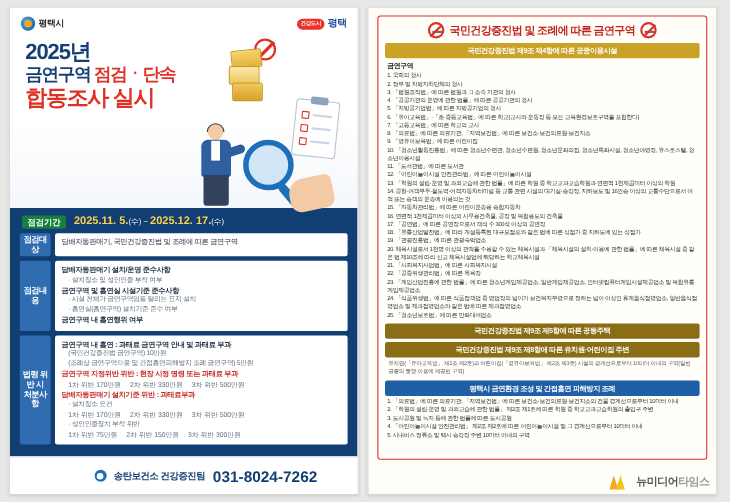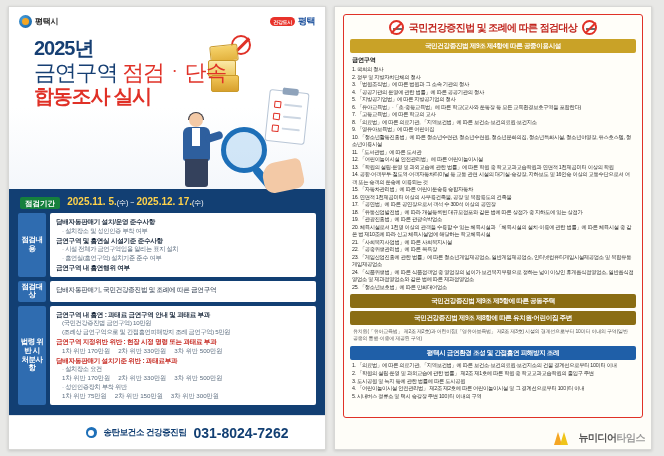--- a/index.html
+++ b/index.html
@@ -38,25 +38,25 @@
     border-radius: 50%; background: #f5a623;
   }
   .city-name { font-size: 8px; color: #222; font-weight: bold; letter-spacing: -0.3px; }
   .brand-badge { display: flex; align-items: center; gap: 3px; }
   .brand-pill {
     background: #e8322a; color: #fff; font-size: 5px; font-weight: bold;
     padding: 1.5px 3px; border-radius: 6px; letter-spacing: -0.3px;
   }
   .brand-text { font-size: 9px; font-weight: bold; color: #1a4f9c; letter-spacing: -0.5px; }
 
-  .title-block { padding: 10px 0 0 14px; position: relative; z-index: 3; margin-left: 11px; }
+  .title-block { padding: 10px 0 0 14px; position: relative; z-index: 3; }
   .t-year {
     font-size: 20px; font-weight: bold; color: #163f73; letter-spacing: -1px; line-height: 1.05;
   }
-  .t-line1 { font-size: 22px; font-weight: normal; letter-spacing: -1.2px; line-height: 1.15; margin-top: 1px; }
+  .t-line1 { font-size: 16px; font-weight: bold; letter-spacing: -1.2px; line-height: 1.15; margin-top: 1px; }
   .t-line1 .blue { color: #163f73; }
   .t-line1 .red { color: #e03127; }
   .t-line2 { font-size: 20px; font-weight: bold; color: #e03127; letter-spacing: -1.2px; line-height: 1.15; }
 
   .art { position: absolute; right: 4px; top: 34px; width: 150px; height: 148px; }
   .cig-stack { position: absolute; left: 36px; top: 4px; width: 34px; height: 58px; }
   .cig-box {
     position: absolute; width: 28px; height: 17px; border-radius: 2px;
     background: linear-gradient(180deg,#f6d36b,#e2b13d); border: 1px solid #c99a2b;
   }
@@ -228,35 +228,35 @@
     </div>
 
     <div class="pl-body">
 
       <div class="date-row">
         <span class="lbl">점검기간</span>
         <span class="big">2025.11. 5.</span><span class="small">(수)</span><span class="small"> ~ </span><span class="big">2025.12. 17.</span><span class="small">(수)</span>
       </div>
 
       <div class="sect">
+        <div class="sect-tab">점검대상</div>
+        <div class="sect-body">
+          <div class="ln">담배자동판매기, 국민건강증진법 및 조례에 따른 금연구역</div>
+        </div>
+      </div>
+
+      <div class="sect">
         <div class="sect-tab">점검내용</div>
         <div class="sect-body">
           <div class="ln b">담배자동판매기 설치/운영 준수사항</div>
           <div class="ln sub">· 설치장소 및 성인인증 부착 여부</div>
           <div class="ln b">금연구역 및 흡연실 시설기준 준수사항</div>
           <div class="ln sub">· 시설 전체가 금연구역임을 알리는 표지 설치</div>
           <div class="ln sub">· 흡연실(흡연구역) 설치기준 준수 여부</div>
           <div class="ln b">금연구역 내 흡연행위 여부</div>
-        </div>
-      </div>
-
-      <div class="sect">
-        <div class="sect-tab">점검대상</div>
-        <div class="sect-body">
-          <div class="ln">담배자동판매기, 국민건강증진법 및 조례에 따른 금연구역</div>
         </div>
       </div>
 
       <div class="sect">
         <div class="sect-tab">법령 위반 시 처분사항</div>
         <div class="sect-body">
           <div class="ln b">금연구역 내 흡연 : 과태료 금연구역 안내 및 과태료 부과</div>
           <div class="ln sub">(국민건강증진법 금연구역) 10만원</div>
           <div class="ln sub">(조례상 금연구역으로 및 간접흡연피해방지 조례 금연구역) 5만원</div>
           <div class="ln red">금연구역 지정위반 위반 : 현장 시정 명령 또는 과태료 부과</div>
@@ -287,21 +287,21 @@
       <div class="foot-txt">송탄보건소 건강증진팀</div>
       <div class="foot-tel">031-8024-7262</div>
     </div>
   </div>
 
   <div class="poster-right">
     <div class="pr-frame">
 
       <div class="pr-title">
         <div class="ns-icon"></div>
-        <div class="pr-title-txt">국민건강증진법 및 조례에 따른 점검대상</div>
+        <div class="pr-title-txt">국민건강증진법 및 조례에 따른 금연구역</div>
         <div class="ns-icon"></div>
       </div>
 
       <div class="band">국민건강증진법 제9조 제4항에 따른 공중이용시설</div>
       <div class="lead">금연구역</div>
 
       <div class="list">
         <div class="it">
             <span class="tx">1. 국회의 청사</span>
           </div>

